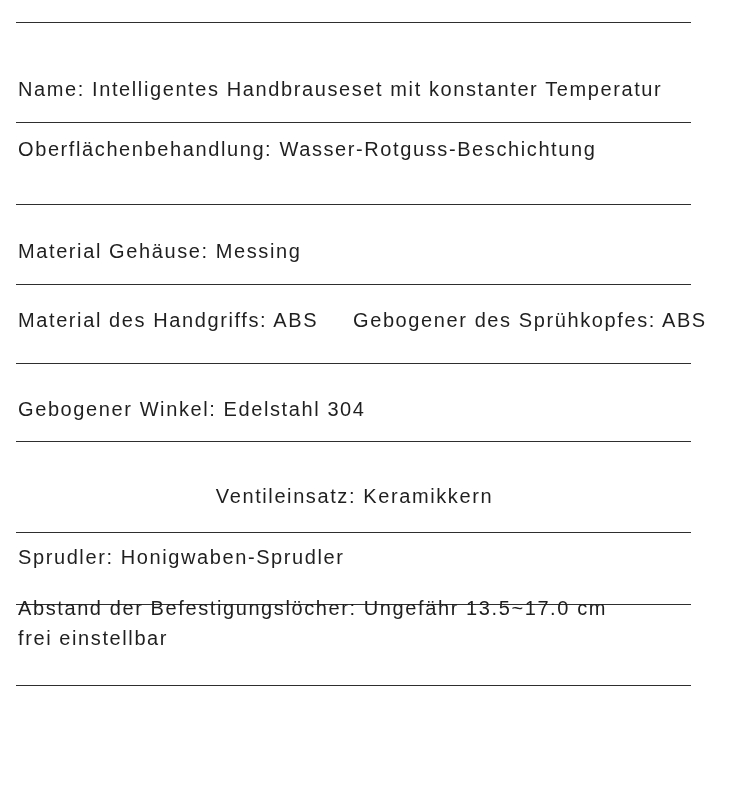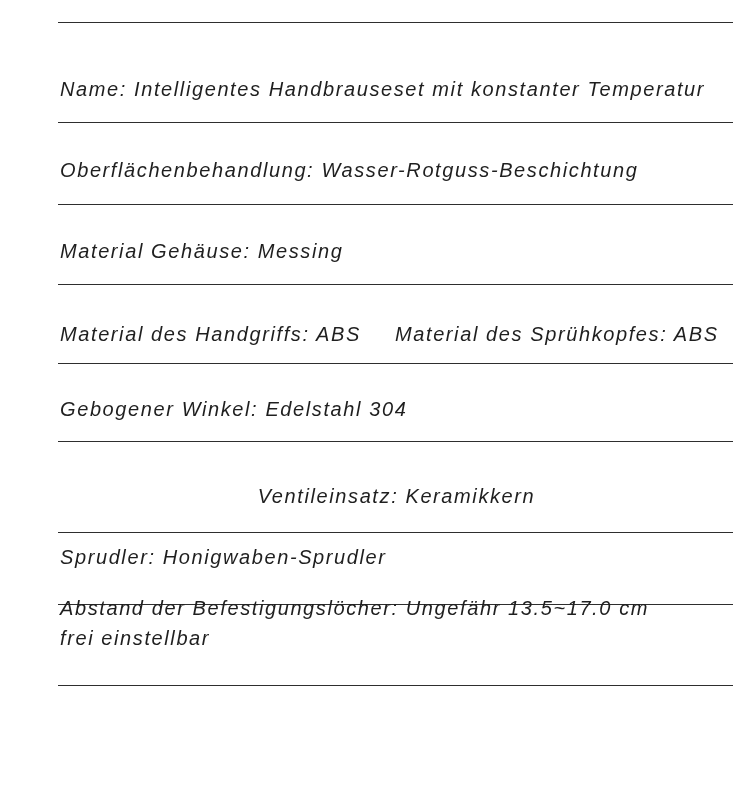--- a/index.html
+++ b/index.html
@@ -11,41 +11,40 @@
   .sheet{
     position:relative;
     width:750px;
     height:810px;
     background:var(--bg);
     overflow:hidden;
     font-family:"Liberation Sans","DejaVu Sans",sans-serif;
   }
   .spec-table{
     margin-top:22px;
-    margin-left:58px;
+    margin-left:16px;
     width:675px;
     border-top:1.5px solid var(--line);
-    font-style:italic;
   }
   .row{
     box-sizing:border-box;
     display:flex;
     align-items:flex-end;
     border-bottom:1.5px solid var(--line);
     padding-left:2px;
     color:var(--text);
     font-size:20px;
     line-height:30px;
     letter-spacing:1.6px;
     white-space:nowrap;
   }
   .row:nth-child(1){height:100px;padding-bottom:18px;}
-  .row:nth-child(2){height:82px;padding-bottom:19px;}
+  .row:nth-child(2){height:82px;padding-bottom:30px;align-items:center;}
   .row:nth-child(3){height:80px;padding-bottom:18px;}
-  .row:nth-child(4){height:79px;padding-bottom:14px;}
+  .row:nth-child(4){height:79px;padding-bottom:28px;}
   .row:nth-child(5){height:78px;padding-bottom:17px;}
   .row:nth-child(6){height:91px;padding-bottom:21px;justify-content:center;}
   .row:nth-child(7){height:72px;padding-bottom:32px;}
   .row:nth-child(8){height:81px;padding-bottom:32px;}
   .row:nth-child(9){height:100px;padding-bottom:7px;}
   .col1{
     display:inline-block;
     width:335px;
     flex:0 0 335px;
   }
@@ -68,21 +67,21 @@
     <div class="row">
       <span>Oberflächenbehandlung: Wasser-Rotguss-Beschichtung</span>
     </div>
 
     <div class="row">
       <span class="col2">Material Gehäuse: Messing</span>
     </div>
 
     <div class="row">
       <span class="col1">Material des Handgriffs: ABS</span>
-      <span class="col2">Material des Sprühkopfes: ABS</span>
+      <span class="col2">Gebogener des Sprühkopfes: ABS</span>
     </div>
 
 
     <div class="row">
       <span>Gebogener Winkel: Edelstahl 304</span>
     </div>
 
     <div class="row">
       <span>Ventileinsatz: Keramikkern</span>
     </div>

